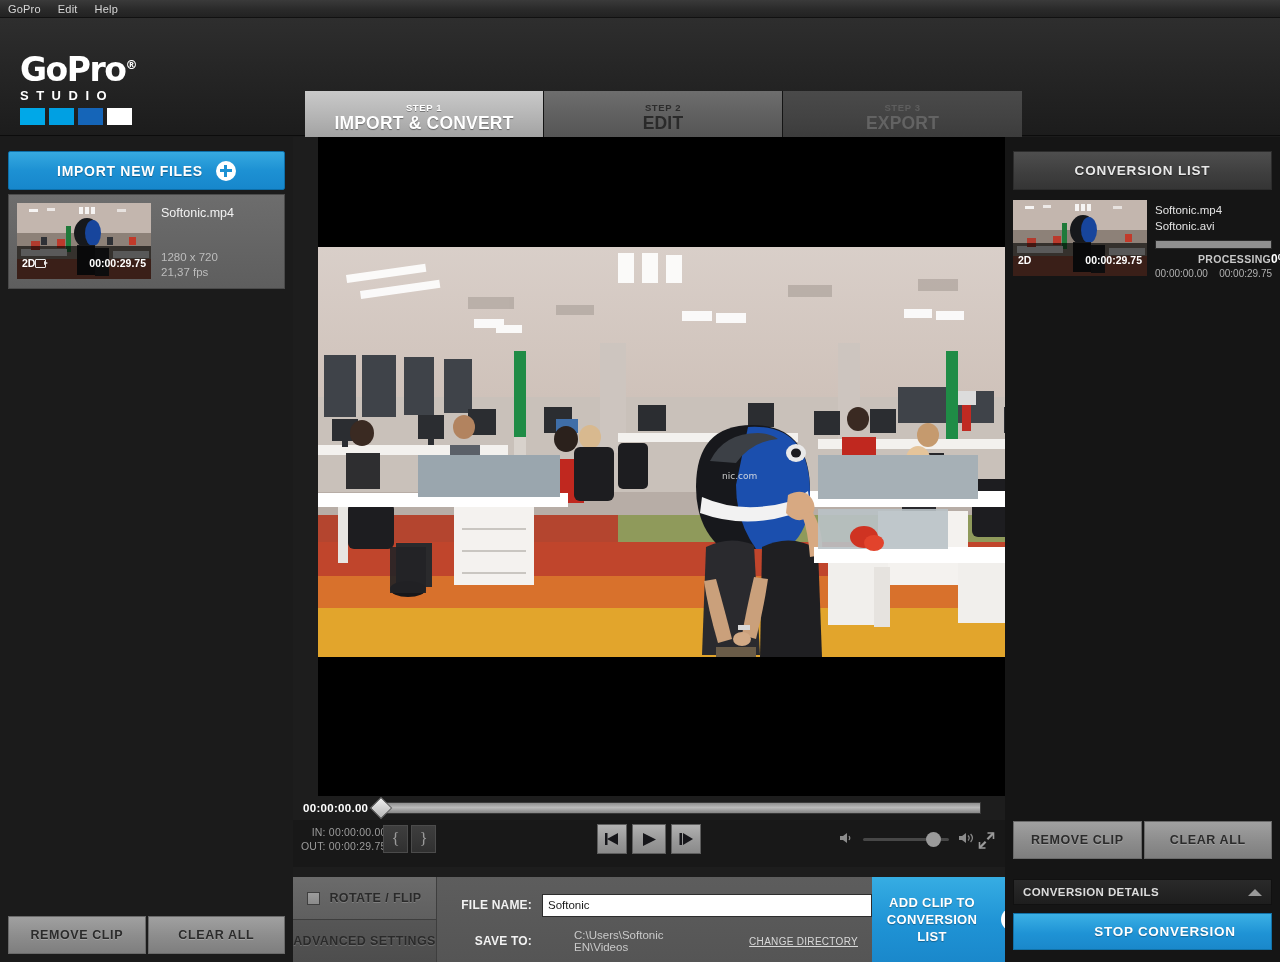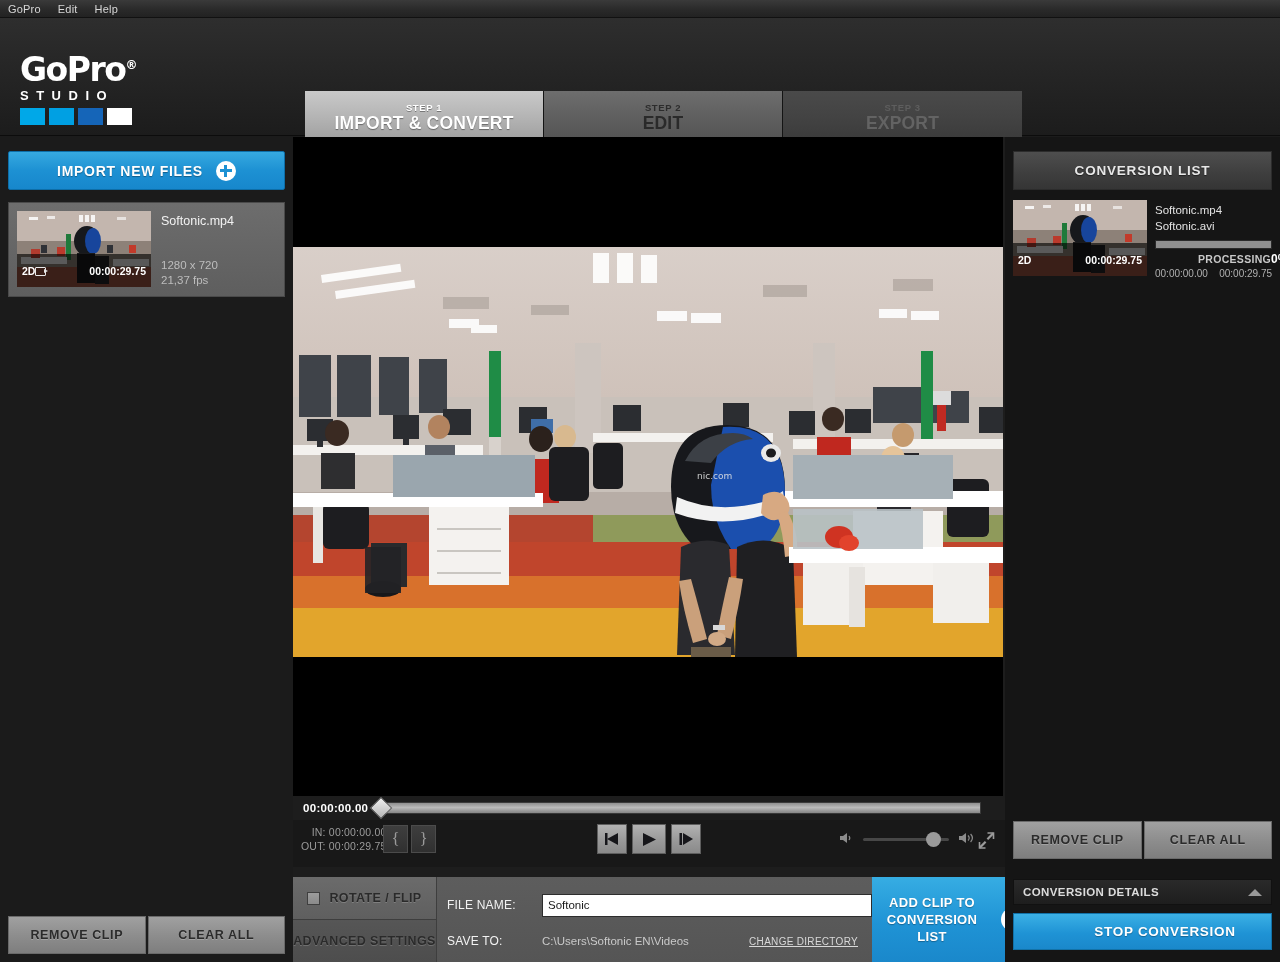--- a/index.html
+++ b/index.html
@@ -68,21 +68,21 @@
     width: 0; height: 0; border-left: 18px solid transparent;
     border-right: 18px solid transparent; border-top: 17px solid #a8a8a8;
   }
 
   
   .body { position: absolute; top: 137px; left: 0; width: 1280px; height: 825px; }
 
   
   .left { position: absolute; left: 0; top: 0; width: 293px; height: 825px; background: #1b1b1b; }
   .import-btn {
-    margin: 14px 8px 12px 8px; height: 39px; border-radius: 2px;
+    margin: 14px 8px 4px 8px; height: 39px; border-radius: 2px;
     background: linear-gradient(180deg, #36a9e0 0%, #1d91d3 50%, #1787cc 100%);
     display: flex; align-items: center; justify-content: center; gap: 13px;
     color: #fff; font-size: 14px; font-weight: bold; letter-spacing: .7px;
     cursor: pointer; border: 1px solid #0d6ea8;
     text-shadow: 0 1px 1px rgba(0,0,0,.35);
   }
   .plus-icon {
     width: 20px; height: 20px; border-radius: 50%; background: #fff;
     position: relative; flex: none;
   }
@@ -124,21 +124,21 @@
   .gbtn {
     flex: 1; height: 38px; display: flex; align-items: center; justify-content: center;
     background: linear-gradient(180deg, #a0a0a0 0%, #8d8d8d 52%, #7e7e7e 100%);
     color: #2b2b2b; font-size: 12.5px; font-weight: bold; letter-spacing: .6px;
     border: 1px solid #6a6a6a; cursor: pointer;
     text-shadow: 0 1px 0 rgba(255,255,255,.22);
   }
 
   
   .center { position: absolute; left: 293px; top: 0; width: 712px; height: 825px; background: #1d1d1d; }
-  .viewer { width: 710px; height: 659px; background: #000; position: relative; overflow: hidden; }
+  .viewer { width: 710px; height: 659px; background: #000; position: relative; overflow: hidden; margin-left: 25px; }
   .frame { position: absolute; left: 0; top: 110px; width: 710px; height: 410px; overflow: hidden; }
   .frame svg { display: block; }
 
   .timebar { height: 24px; position: relative; padding: 0 10px; display: flex; align-items: center;
              background: #1d1d1d; }
   .tc { color: #fff; font-size: 11.5px; font-weight: bold; letter-spacing: .3px; width: 72px; flex:none; }
   .track { position: relative; flex: 1; height: 12px; margin-left: 6px; margin-right: 14px;
            background: linear-gradient(180deg, #8e8e8e 0%, #b9b9b9 45%, #888 100%);
            border: 1px solid #3a3a3a; }
   .playhead {
@@ -178,28 +178,28 @@
     flex: 1; display: flex; align-items: center; justify-content: center; gap: 9px;
     color: #2a2a2a; font-size: 12.5px; font-weight: bold; letter-spacing: .4px; cursor: pointer;
     text-shadow: 0 1px 0 rgba(255,255,255,.18);
   }
   .sidebtn.top { background: linear-gradient(180deg,#6b6b6b,#5f5f5f); border-bottom: 1px solid #3e3e3e; }
   .sidebtn.bot { background: linear-gradient(180deg,#565656,#4d4d4d); }
   .cbox { width: 13px; height: 13px; background: linear-gradient(180deg,#9c9c9c,#8a8a8a);
           border: 1px solid #3f3f3f; flex: none; }
   .fields { flex: 1; padding: 14px 0 0 10px; }
   .row { display: flex; align-items: center; height: 28px; }
-  .row .lab { color: #f2f2f2; font-size: 12px; font-weight: normal; width: 85px; 
+  .row .lab { color: #f2f2f2; font-size: 12px; font-weight: bold; width: 85px; text-align: right;
               margin-right: 10px; letter-spacing: .2px; }
   .fname-input {
     width: 330px; height: 23px; background: #fff; border: 1px solid #2d2d2d;
     color: #1a1a1a; font-size: 11.5px; padding: 0 5px;
     font-family: "Liberation Sans", sans-serif;
   }
-  .row2 { margin-top: 8px; }
+  .row2 { margin-top: 8px; gap: 32px; }
   .path { color: #c9c9c9; font-size: 11.5px; flex: 1; }
   .chdir { color: #d8d8d8; font-size: 10px; text-decoration: underline; letter-spacing: .3px;
            cursor: pointer; margin-right: 14px; }
   .addbtn {
     width: 152px; flex: none; cursor: pointer;
     background: linear-gradient(180deg, #36ade3 0%, #1f93d5 55%, #1a88cb 100%);
     display: flex; align-items: center; justify-content: flex-end; gap: 9px;
     color: #fff; font-size: 13px; font-weight: bold; text-align: center; line-height: 17px;
     letter-spacing: .3px; text-shadow: 0 1px 1px rgba(0,0,0,.3);
   }

